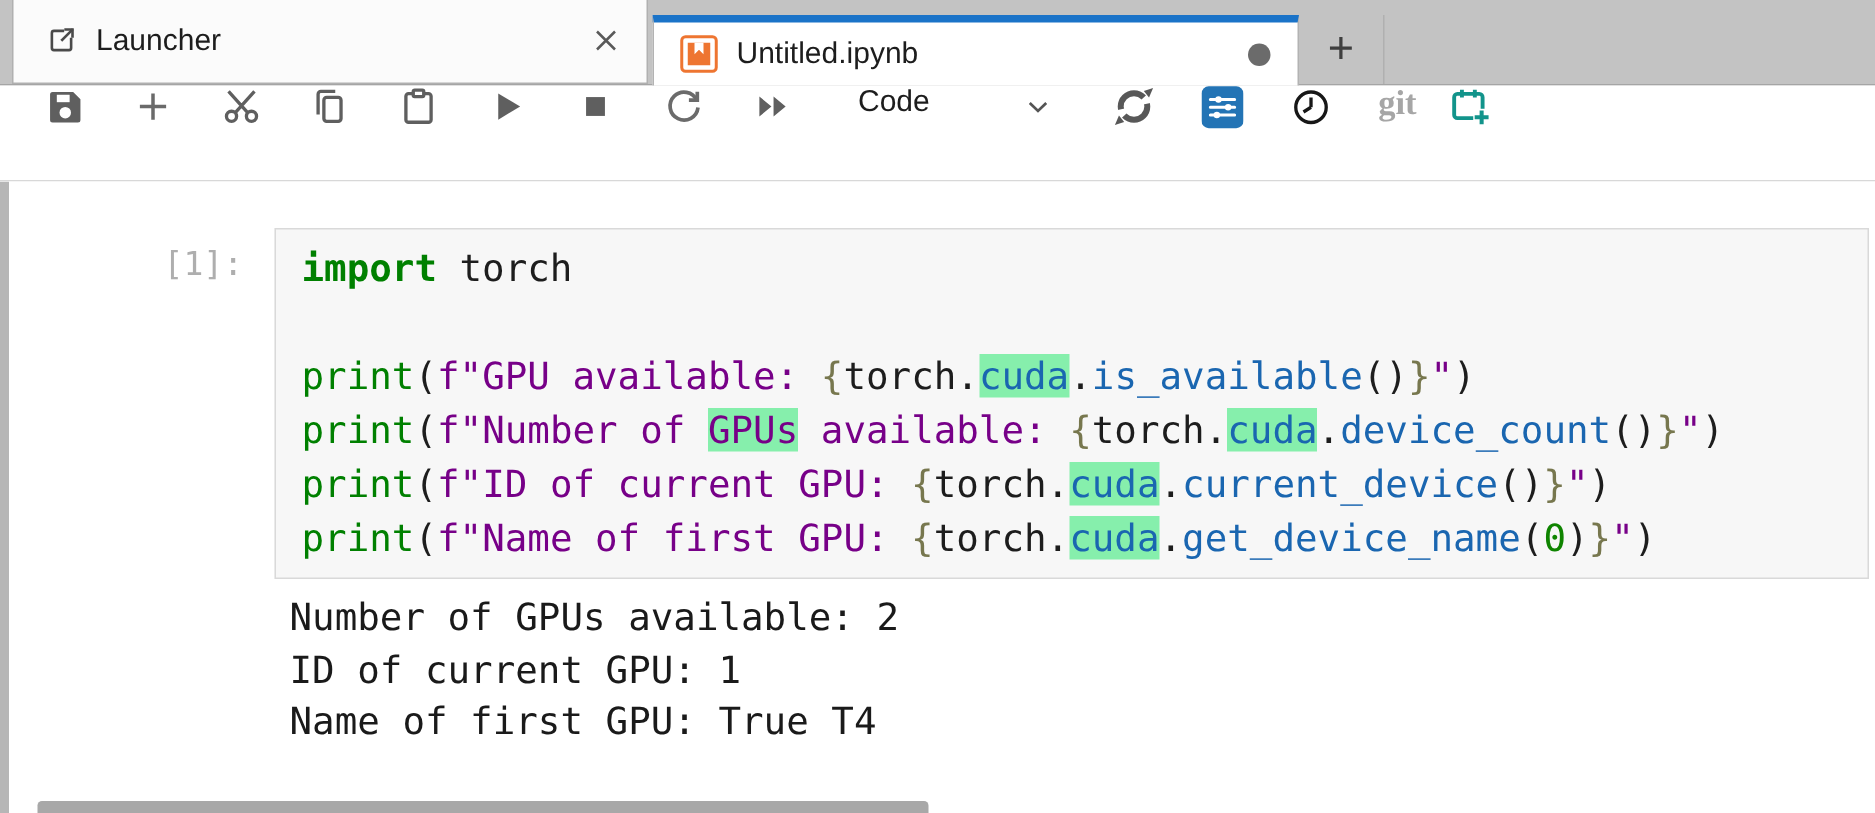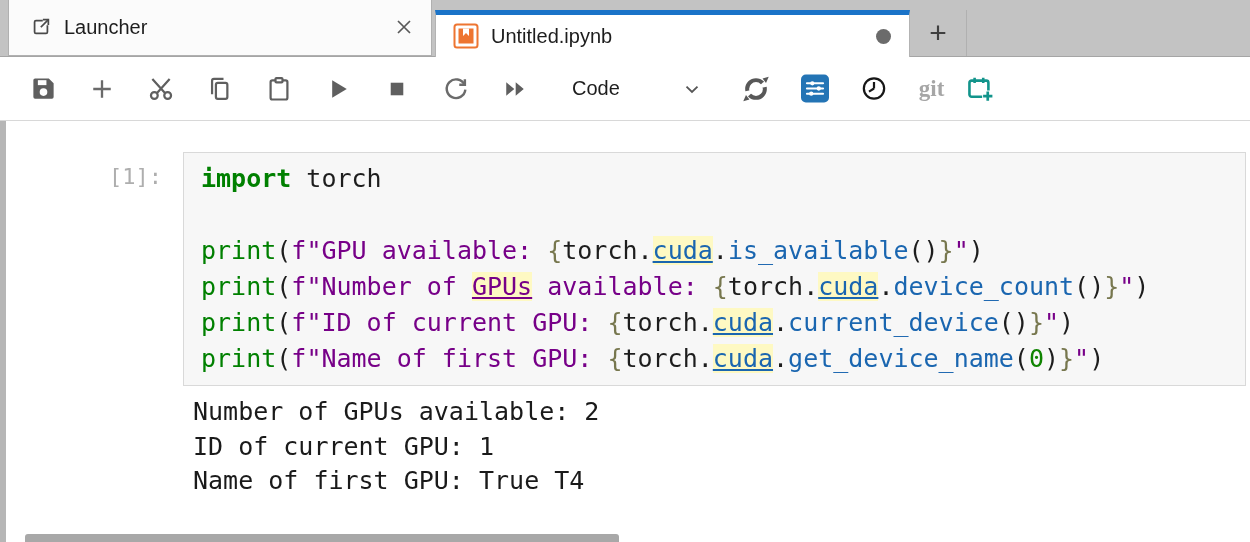--- a/index.html
+++ b/index.html
@@ -6,33 +6,33 @@
   html,body { width:1250px; height:542px; overflow:hidden; }
   body { font-family:"Liberation Sans", sans-serif; background:#fff; }
   .app { width:1250px; height:542px; display:flex; flex-direction:column; position:relative; }
 
   
   .tabbar { height:57px; background:#c3c3c3; display:flex; align-items:flex-end;
             border-bottom:1px solid #a5a5a5; padding-left:8px; flex:0 0 auto; }
   .tab { display:flex; align-items:center; cursor:pointer; }
   .tab-launcher { width:424px; height:58px; background:#fbfbfb; border:1px solid #b0b0b0;
                   padding:0 16px 0 21px; }
-  .tab-active { width:475px; height:47px; background:#ffffff; border-left:1px solid #b3b3b3;
+  .tab-active { width:431px; height:47px; background:#ffffff; border-left:1px solid #b3b3b3;
                 border-right:1px solid #b3b3b3; border-top:5px solid #1a73c8;
                 margin-bottom:-1px; z-index:2; padding:0 18px 0 17px; position:relative;text-align:right; }
   .tab-label { font-size:20px; color:#1d1d1d; margin-left:12px; white-space:nowrap; }
   .tab-spacer { flex:1; }
   .dirty-dot { width:15px; height:15px; border-radius:50%; background:#6b6b6b; }
   .newtab { width:57px; height:46px; border-right:1px solid #b0b0b0; display:flex;
             align-items:center; justify-content:center; font-size:30px; font-weight:300;
             color:#3f3f3f; cursor:pointer; line-height:1; }
 
   
   .toolbar { height:64px; background:#fff; border-bottom:1px solid #d8d8d8;
-             display:flex; align-items:center; padding-left:29px; flex:0 0 auto; }
+             display:flex; padding-left:29px; flex:0 0 auto; }
   .tbtn { width:28px; height:28px; display:flex; align-items:center; justify-content:center;
           margin-right:31px; cursor:pointer; flex:0 0 auto; }
   .celltype { font-size:20px; color:#1d1d1d; margin-left:12px; margin-right:58px; cursor:pointer; }
   .chevbtn { margin-right:36px; }
   .gitbtn { font-family:"Liberation Serif", serif; font-weight:bold; font-size:23px;
             color:#a6a6a6; margin-right:22px; cursor:pointer; line-height:1; }
 
   
   .notebook { flex:1; background:#fff; position:relative; overflow:hidden; }
   .left-strip { position:absolute; left:0; top:0; bottom:0; width:6px; background:#b6b6b6; }
@@ -43,21 +43,21 @@
             padding:8px 0 8px 17px; cursor:text; }
   .codeline { font-family:"DejaVu Sans Mono","Liberation Mono",monospace; font-size:25px;
               line-height:36px; height:36px; white-space:pre; }
   .tk-kw { color:#008000; font-weight:bold; }
   .tk-bi { color:#008000; }
   .tk-pl { color:#1d1d1d; }
   .tk-st { color:#770088; }
   .tk-br { color:#77774e; }
   .tk-pr { color:#1a66b0; }
   .tk-nu { color:#0f8400; }
-  .tk-hl { background:#fef9c3;text-decoration:underline; }
+  .tk-hl { background:#86efac; }
   .outputs { margin-left:183px; padding-left:10px; margin-top:9px; }
   .outline { font-family:"DejaVu Sans Mono","Liberation Mono",monospace; font-size:25px;
              line-height:34.5px; color:#1a1a1a; white-space:pre; }
   .bottombar { position:absolute; left:25px; bottom:0; width:594px; height:8px;
                background:#a8a8a8; border-radius:3px 3px 0 0; }
   svg { display:block; }
 </style>
 </head>
 <body>
 

